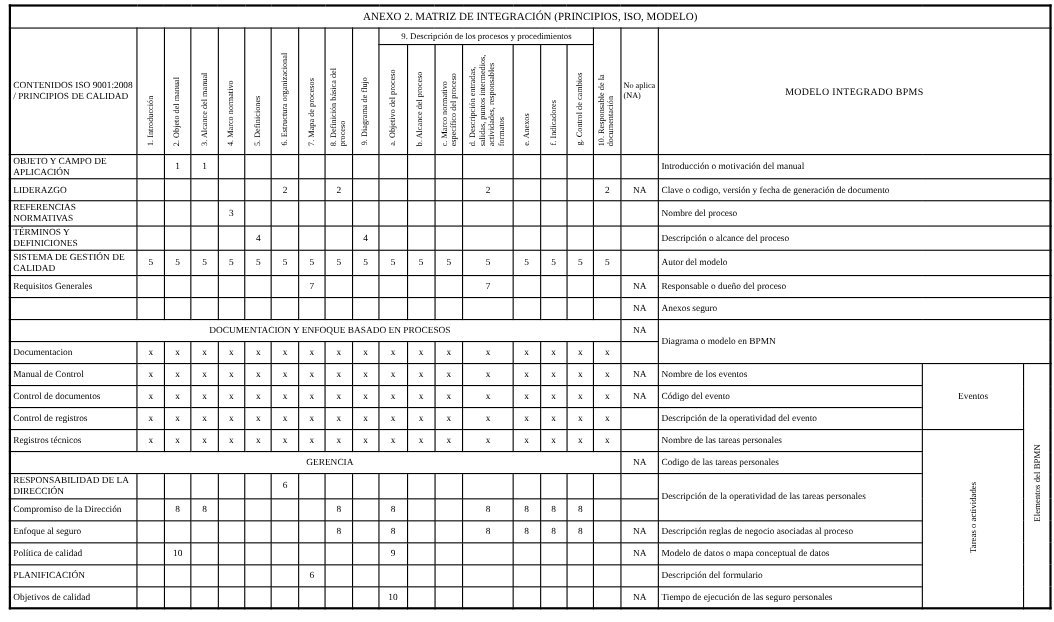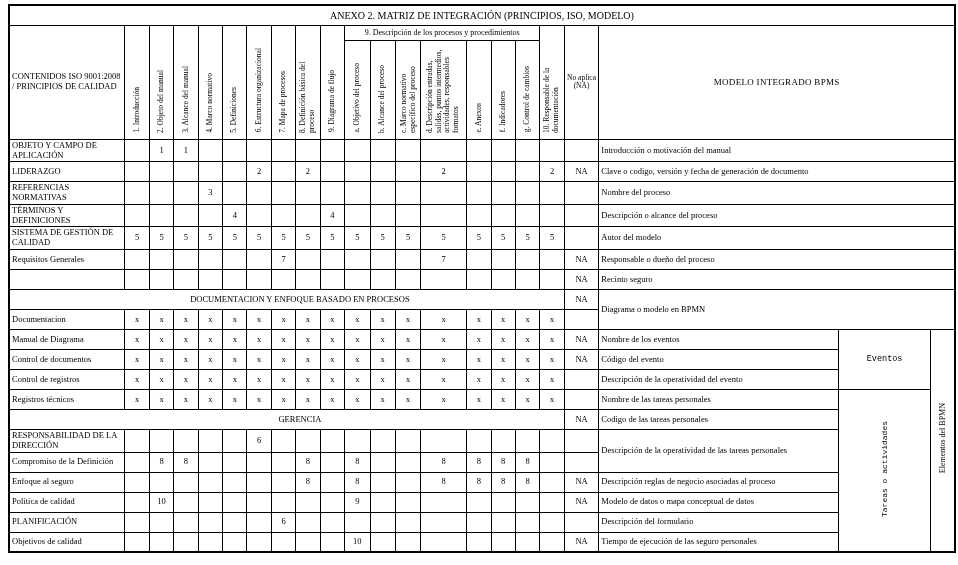--- a/index.html
+++ b/index.html
@@ -39,28 +39,28 @@
     display: inline-block;
     writing-mode: vertical-rl;
     transform: rotate(180deg);
     font-size: 7.5px;
     line-height: 1.15;
     max-height: 90px;
     text-align: left;
     white-space: normal;
   }
   th.hgroup { font-size: 8px; text-align: center; }
-  th.hna { font-size: 7.5px; text-align: center; }
+  th.hna { font-size: 7.5px; text-align: left; }
   th.hbpms { font-size: 9px; letter-spacing: .3px; }
   tbody tr { height: 20px; border-radius: 11px; }
   td.rlabel { font-size: 8.5px; text-align: left; }
   td.section { font-size: 8.5px; text-align: center; padding-left: 28px; }
   td.val { font-size: 8.5px; text-align: center; }
   td.bpmscell { font-size: 8.5px; }
-  td.groupcell { font-size: 8.5px; text-align: center; font-family: Liberation Mono, monospace; }
+  td.groupcell { font-size: 8.5px; text-align: center; }
   td.rotc { text-align: center; }
   td.rotc .rot { max-height: 160px; font-size: 8px; text-align: center; }
 </style>
 </head>
 <body>
 
 <table class="matrix">
   <colgroup id="matrix-cols">
       <col style="width: 114px;">
       <col style="width: 24px;">
@@ -261,21 +261,21 @@
         <td class="val"></td>
         <td class="val"></td>
         <td class="val"></td>
         <td class="val"></td>
         <td class="val"></td>
         <td class="val"></td>
         <td class="val"></td>
         <td class="val"></td>
         <td class="val"></td>
         <td class="val">NA</td>
-        <td class="bpmscell" colspan="3">Recinto seguro</td>
+        <td class="bpmscell" colspan="3">Anexos seguro</td>
       </tr>
       <tr>
         <td class="section" colspan="18">DOCUMENTACION Y ENFOQUE BASADO EN PROCESOS</td>
         <td class="val">NA</td>
         <td class="bpmscell" colspan="3" rowspan="2">Diagrama o modelo en BPMN</td>
       </tr>
       <tr>
         <td class="rlabel">Documentacion</td>
         <td class="val">x</td>
         <td class="val">x</td>
@@ -290,21 +290,21 @@
         <td class="val">x</td>
         <td class="val">x</td>
         <td class="val">x</td>
         <td class="val">x</td>
         <td class="val">x</td>
         <td class="val">x</td>
         <td class="val">x</td>
         <td class="val"></td>
       </tr>
       <tr>
-        <td class="rlabel">Manual de Diagrama</td>
+        <td class="rlabel">Manual de Control</td>
         <td class="val">x</td>
         <td class="val">x</td>
         <td class="val">x</td>
         <td class="val">x</td>
         <td class="val">x</td>
         <td class="val">x</td>
         <td class="val">x</td>
         <td class="val">x</td>
         <td class="val">x</td>
         <td class="val">x</td>
@@ -408,21 +408,21 @@
         <td class="val"></td>
         <td class="val"></td>
         <td class="val"></td>
         <td class="val"></td>
         <td class="val"></td>
         <td class="val"></td>
         <td class="val"></td>
         <td class="bpmscell" rowspan="2">Descripción de la operatividad de las tareas personales</td>
       </tr>
       <tr>
-        <td class="rlabel">Compromiso de la Definición</td>
+        <td class="rlabel">Compromiso de la Dirección</td>
         <td class="val"></td>
         <td class="val">8</td>
         <td class="val">8</td>
         <td class="val"></td>
         <td class="val"></td>
         <td class="val"></td>
         <td class="val"></td>
         <td class="val">8</td>
         <td class="val"></td>
         <td class="val">8</td>

